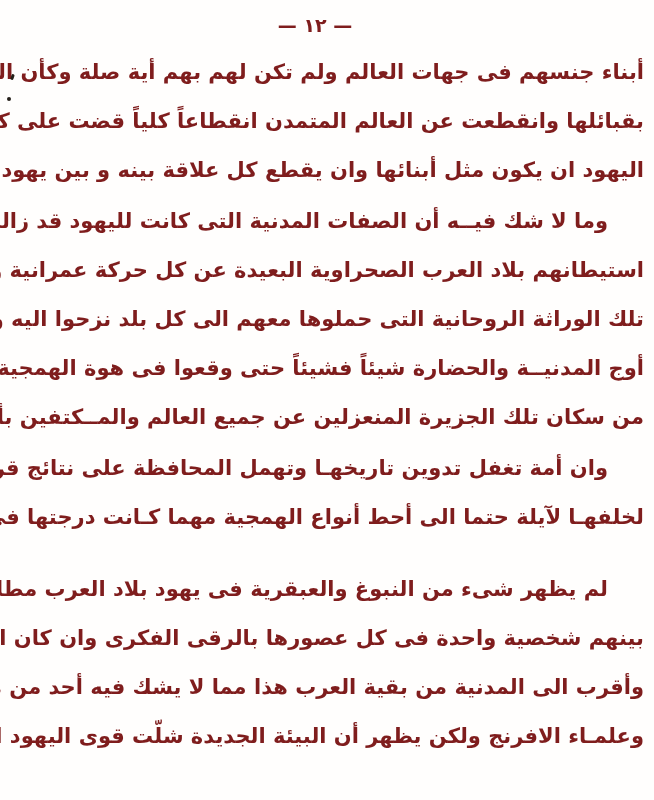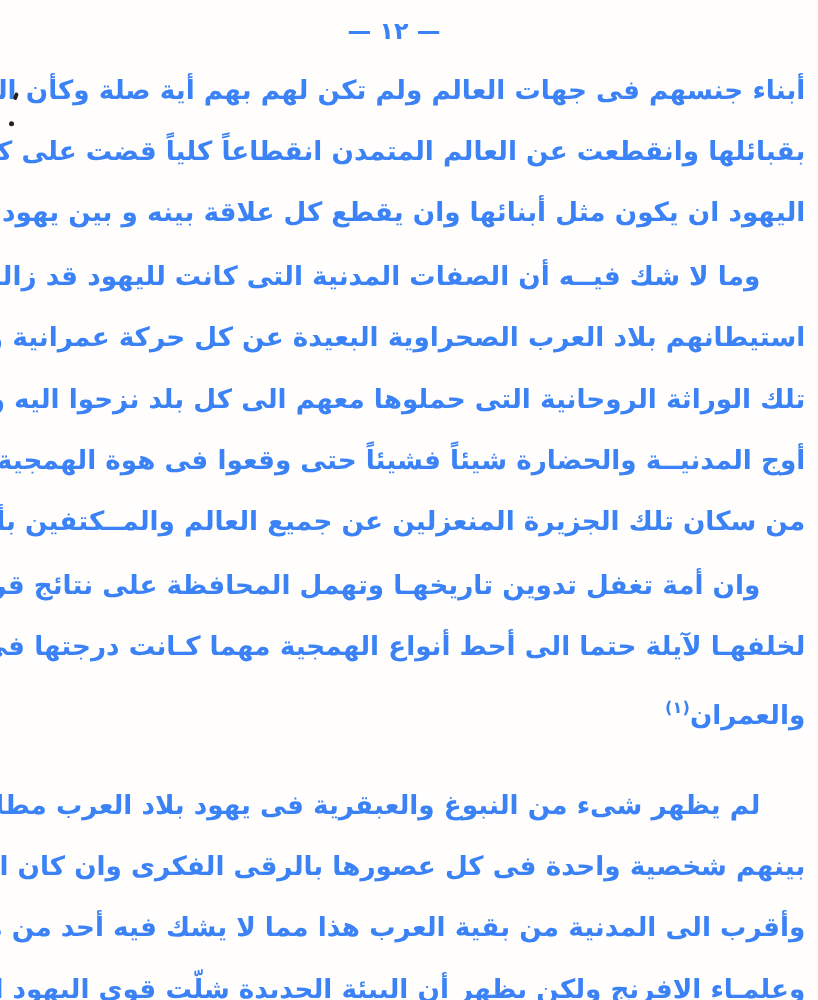--- a/index.html
+++ b/index.html
@@ -10,21 +10,21 @@
     width: 654px;
     height: 800px;
     background: #ffffff;
     overflow: hidden;
   }
   .page {
     position: relative;
     width: 654px;
     height: 800px;
     background: #fffefd;
-    color: #3b82f6;
+    color: #7f1d1d;
     direction: rtl;
     font-family: "DejaVu Sans", sans-serif;
     font-weight: 700;
     overflow: hidden;
   }
   .page-number {
     height: 32px;
     padding-top: 14px;
     text-align: center;
     font-size: 19px;
@@ -90,23 +90,20 @@
       <div class="line indent">وما لا شك فيــه أن الصفات المدنية التى كانت لليهود قد زالت منهم بعد</div>
       <div class="line">استيطانهم بلاد العرب الصحراوية البعيدة عن كل حركة عمرانية وضعفت فيهم</div>
       <div class="line">تلك الوراثة الروحانية التى حملوها معهم الى كل بلد نزحوا اليه وأخذوا ينزلون من</div>
       <div class="line">أوج المدنيــة والحضارة شيئاً فشيئاً حتى وقعوا فى هوة الهمجية وصاروا مثل غيرهم</div>
       <div class="line">من سكان تلك الجزيرة المنعزلين عن جميع العالم والمــكتفين بأبسط أنواع الحياة</div>
     </div>
 
     <div class="para para-3">
       <div class="line indent">وان أمة تغفل تدوين تاريخهـا وتهمل المحافظة على نتائج قرائحها لتورثهـا</div>
       <div class="line">لخلفهـا لآيلة حتما الى أحط أنواع الهمجية مهما كـانت درجتها فى الحضارة</div>
-      <div class="line end">
-        <span>والعمران</span><sup class="fn-marker">(١)</sup>
-      </div>
     </div>
 
     <div class="para para-4">
       <div class="line indent">لم يظهر شىء من النبوغ والعبقرية فى يهود بلاد العرب مطلقاً ولم تشتهر من</div>
       <div class="line">بينهم شخصية واحدة فى كل عصورها بالرقى الفكرى وان كان اليهود بوجه عام أرقى</div>
       <div class="line">وأقرب الى المدنية من بقية العرب هذا مما لا يشك فيه أحد من مؤرخى العرب</div>
       <div class="line">وعلمـاء الافرنج ولكن يظهر أن البيئة الجديدة شلّت قوى اليهود الروحانيــة</div>
     </div>
 
   </div>

